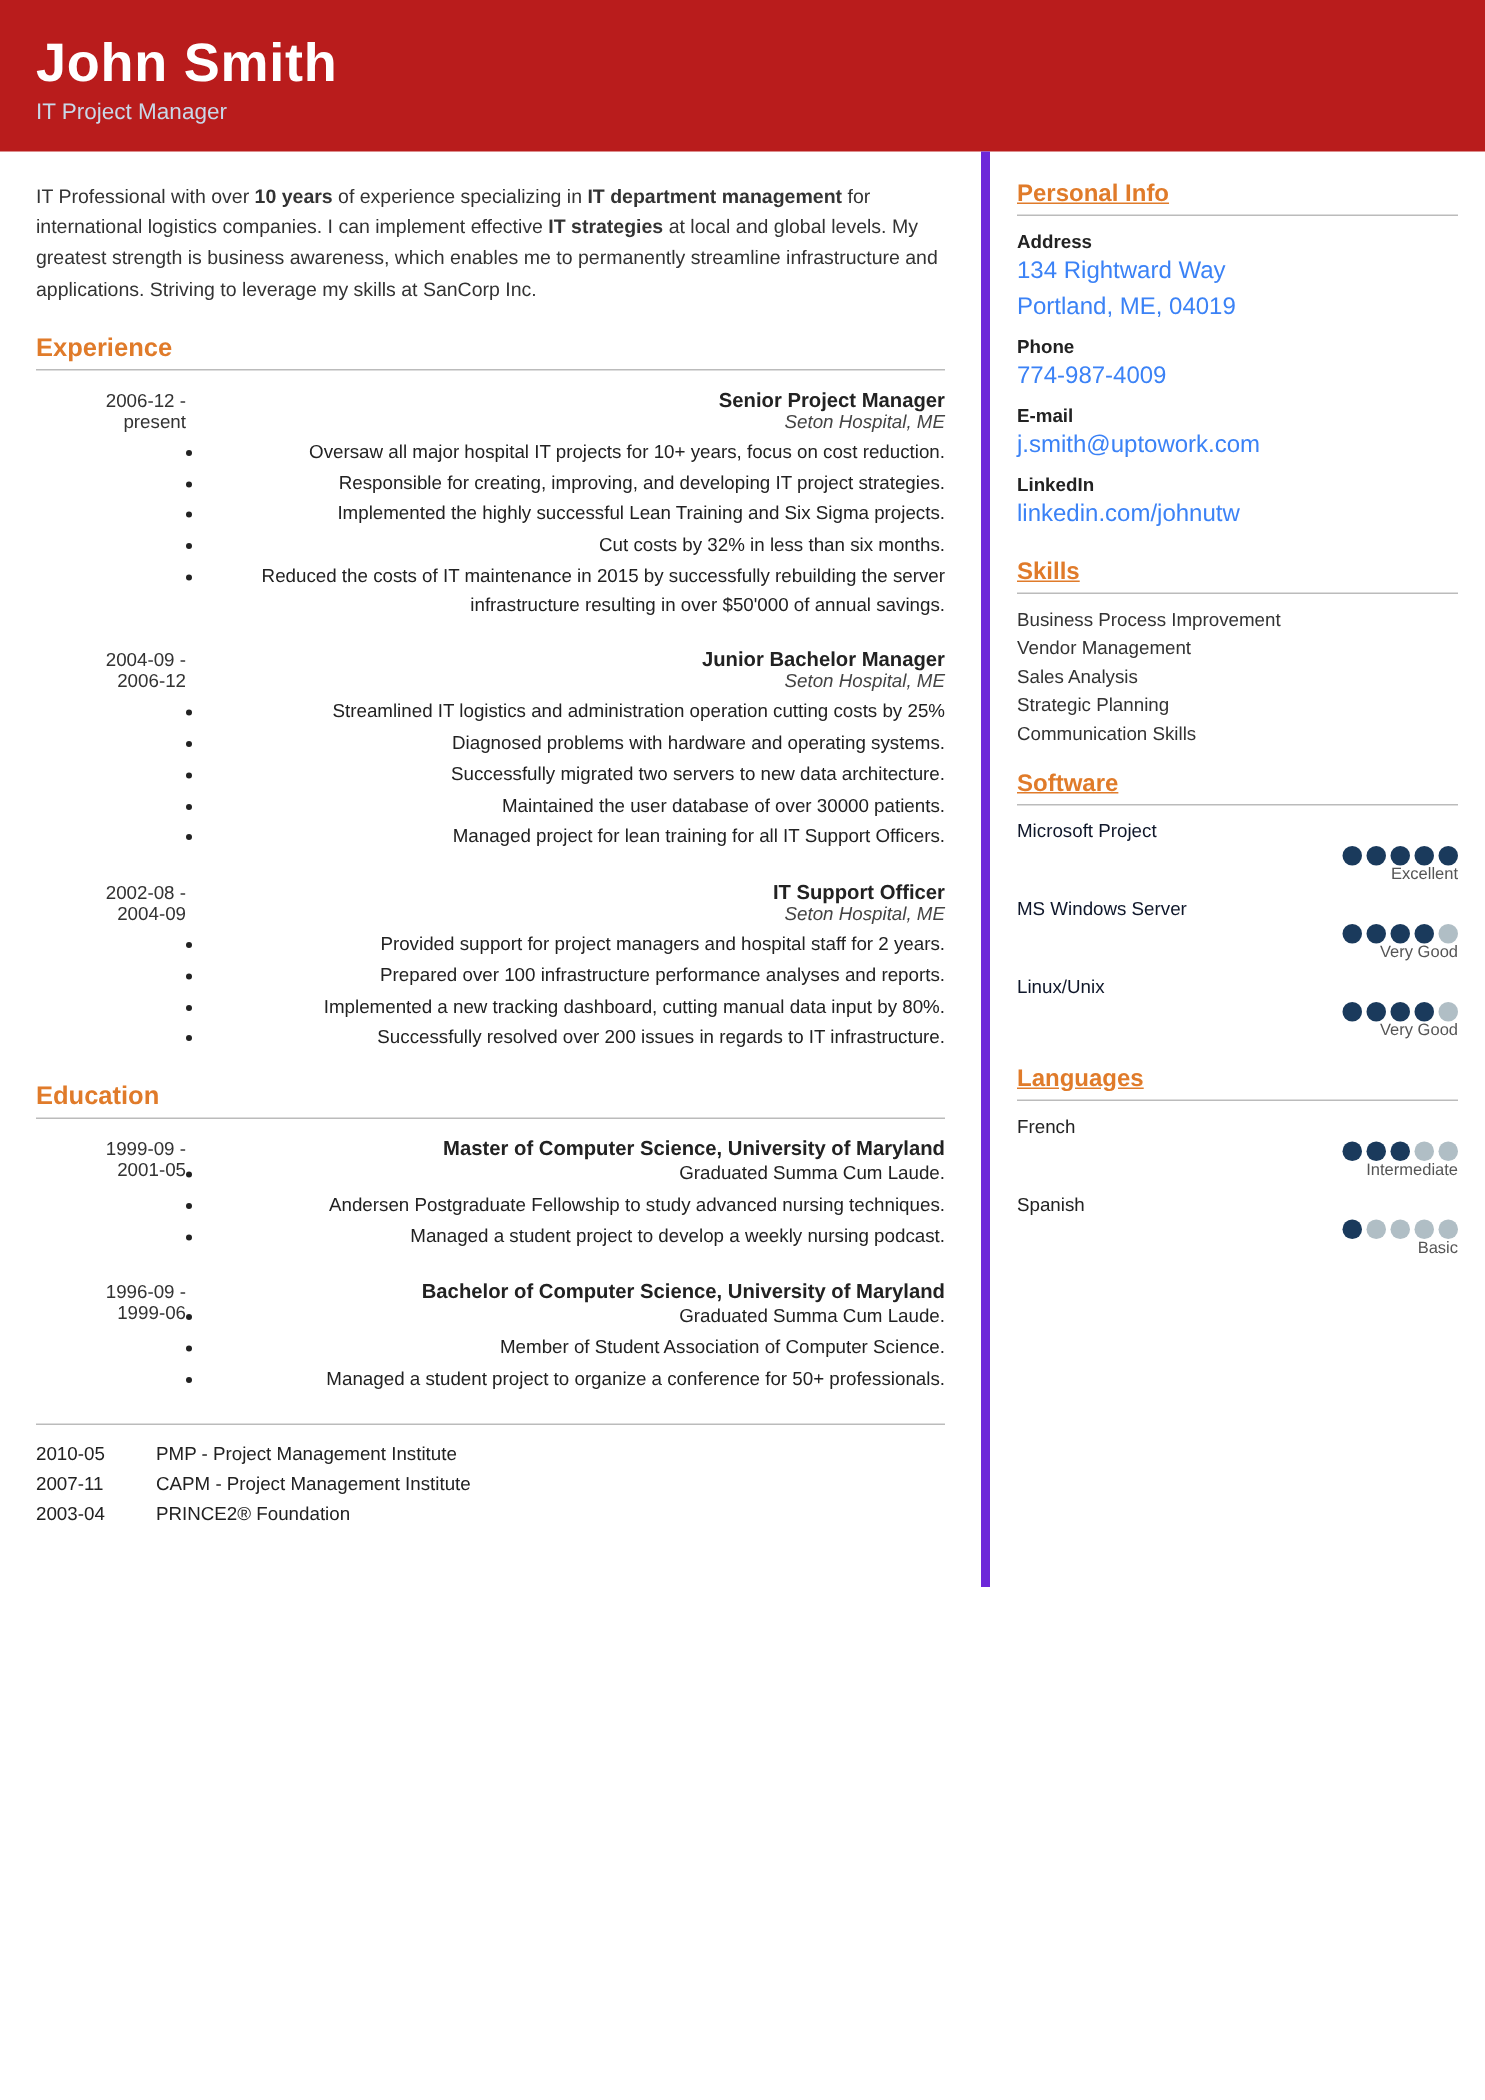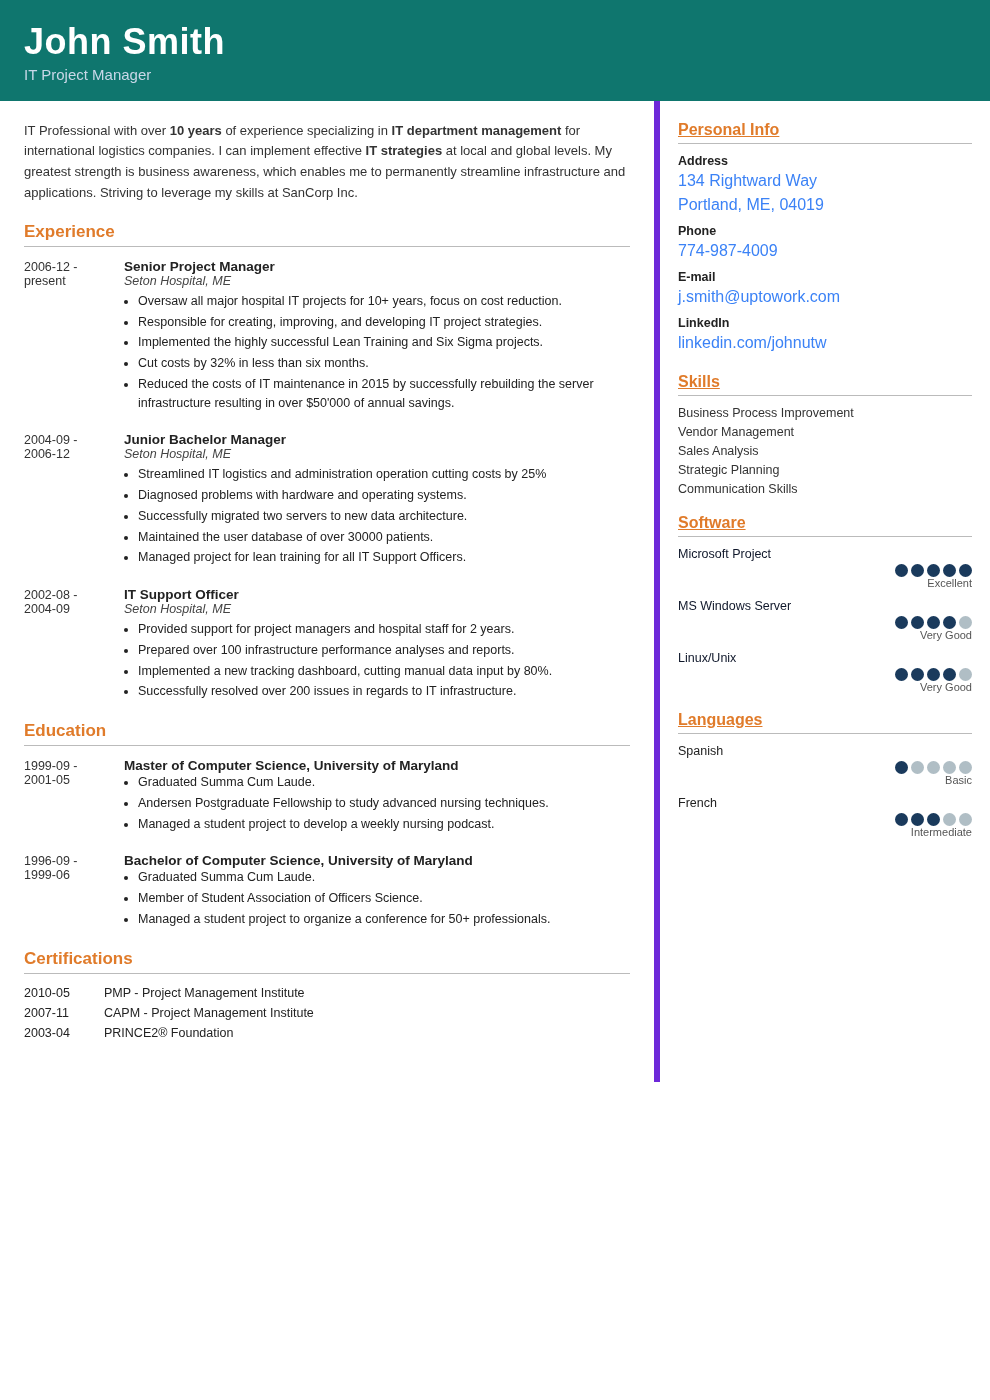--- a/index.html
+++ b/index.html
@@ -1,20 +1,20 @@
 <!DOCTYPE html>
 <html><head>
   <meta charset="utf-8">
   <style>
     * { box-sizing: border-box; margin: 0; padding: 0; }
     body { font-family: Arial, sans-serif; font-size: 13px; color: #222; background: #fff; width: 990px; min-height: 1400px; }
 
     
     .header {
-      background: #0f766e;
+      background: #b91c1c;
       color: #fff;
       padding: 22px 24px 18px 24px;
       width: 100%;
     }
     .header-name {
       font-size: 36px;
       font-weight: 900;
       letter-spacing: 0.5px;
       line-height: 1.1;
     }
@@ -58,21 +58,21 @@
       margin-top: 0;
     }
     .section-divider {
       border: none;
       border-top: 1px solid #bbb;
       margin-bottom: 12px;
     }
     .section { margin-bottom: 18px; }
 
     
-    .entry { display: flex; flex-direction: row; margin-bottom: 18px; }
+    .entry { display: flex; flex-direction: row; margin-bottom: 18px; text-align: right; }
     .entry-date {
       flex: 0 0 100px;
       font-size: 12.5px;
       color: #333;
       padding-top: 1px;
     }
     .entry-content { flex: 1; }
     .entry-title { font-weight: 700; font-size: 13.5px; }
     .entry-org { font-style: italic; color: #444; font-size: 12.5px; margin-bottom: 4px; }
     .entry-bullets { padding-left: 14px; }
@@ -200,29 +200,28 @@
           </ul>
         </div>
       </div>
 
       <div class="entry">
         <div class="entry-date">1996-09 -<br>1999-06</div>
         <div class="entry-content">
           <div class="entry-title">Bachelor of Computer Science, University of Maryland</div>
           <ul class="entry-bullets">
             <li>Graduated Summa Cum Laude.</li>
-            <li>Member of Student Association of Officers Science.</li>
+            <li>Member of Student Association of Computer Science.</li>
             <li>Managed a student project to organize a conference for 50+ professionals.</li>
           </ul>
         </div>
       </div>
     </div>
 
     <div class="section">
-      <div class="section-title">Certifications</div>
       <hr class="section-divider">
       <div class="cert-entry">
         <div class="cert-date">2010-05</div>
         <div class="cert-text">PMP - Project Management Institute</div>
       </div>
       <div class="cert-entry">
         <div class="cert-date">2007-11</div>
         <div class="cert-text">CAPM - Project Management Institute</div>
       </div>
       <div class="cert-entry">
@@ -298,39 +297,39 @@
         <span class="dot-label">Very Good</span>
       </div>
 
     </div>
 
     <div class="right-section">
       <div class="right-section-title">Languages</div>
       <hr class="right-divider">
 
       <div class="language-item">
+        <div class="language-name">French</div>
+        <div class="dots-row">
+          <span class="dot dot-filled"></span>
+          <span class="dot dot-filled"></span>
+          <span class="dot dot-filled"></span>
+          <span class="dot dot-empty"></span>
+          <span class="dot dot-empty"></span>
+        </div>
+        <span class="dot-label">Intermediate</span>
+      </div>
+
+      <div class="language-item">
         <div class="language-name">Spanish</div>
         <div class="dots-row">
           <span class="dot dot-filled"></span>
           <span class="dot dot-empty"></span>
           <span class="dot dot-empty"></span>
           <span class="dot dot-empty"></span>
           <span class="dot dot-empty"></span>
         </div>
         <span class="dot-label">Basic</span>
       </div>
-
-      <div class="language-item">
-        <div class="language-name">French</div>
-        <div class="dots-row">
-          <span class="dot dot-filled"></span>
-          <span class="dot dot-filled"></span>
-          <span class="dot dot-filled"></span>
-          <span class="dot dot-empty"></span>
-          <span class="dot dot-empty"></span>
-        </div>
-        <span class="dot-label">Intermediate</span>
-      </div>
     </div>
 
   </div>
 
 </div>
 
 </body></html>

